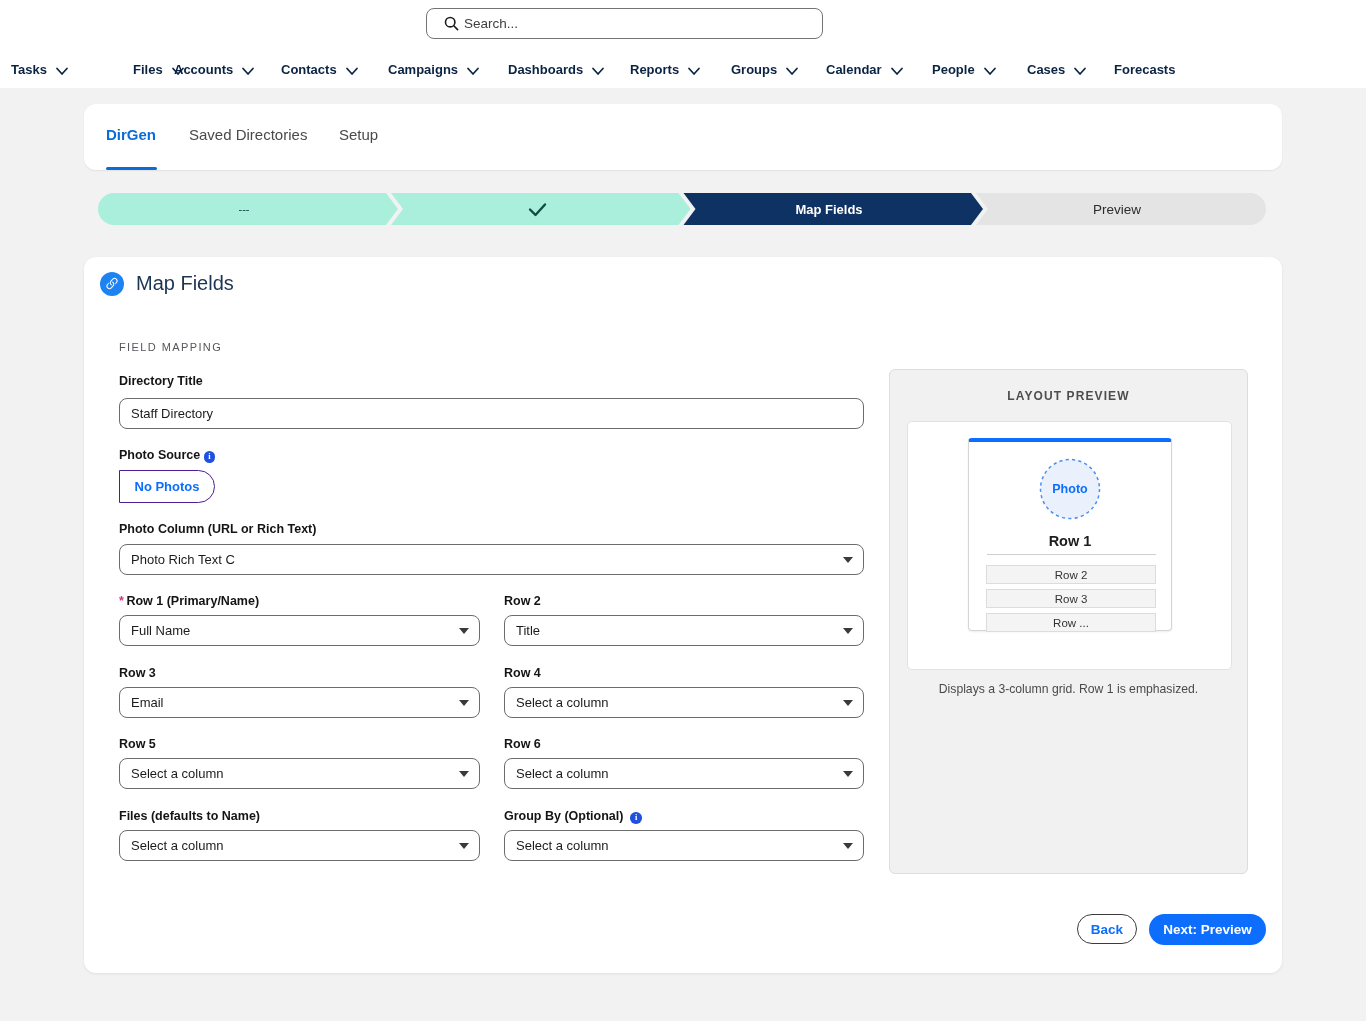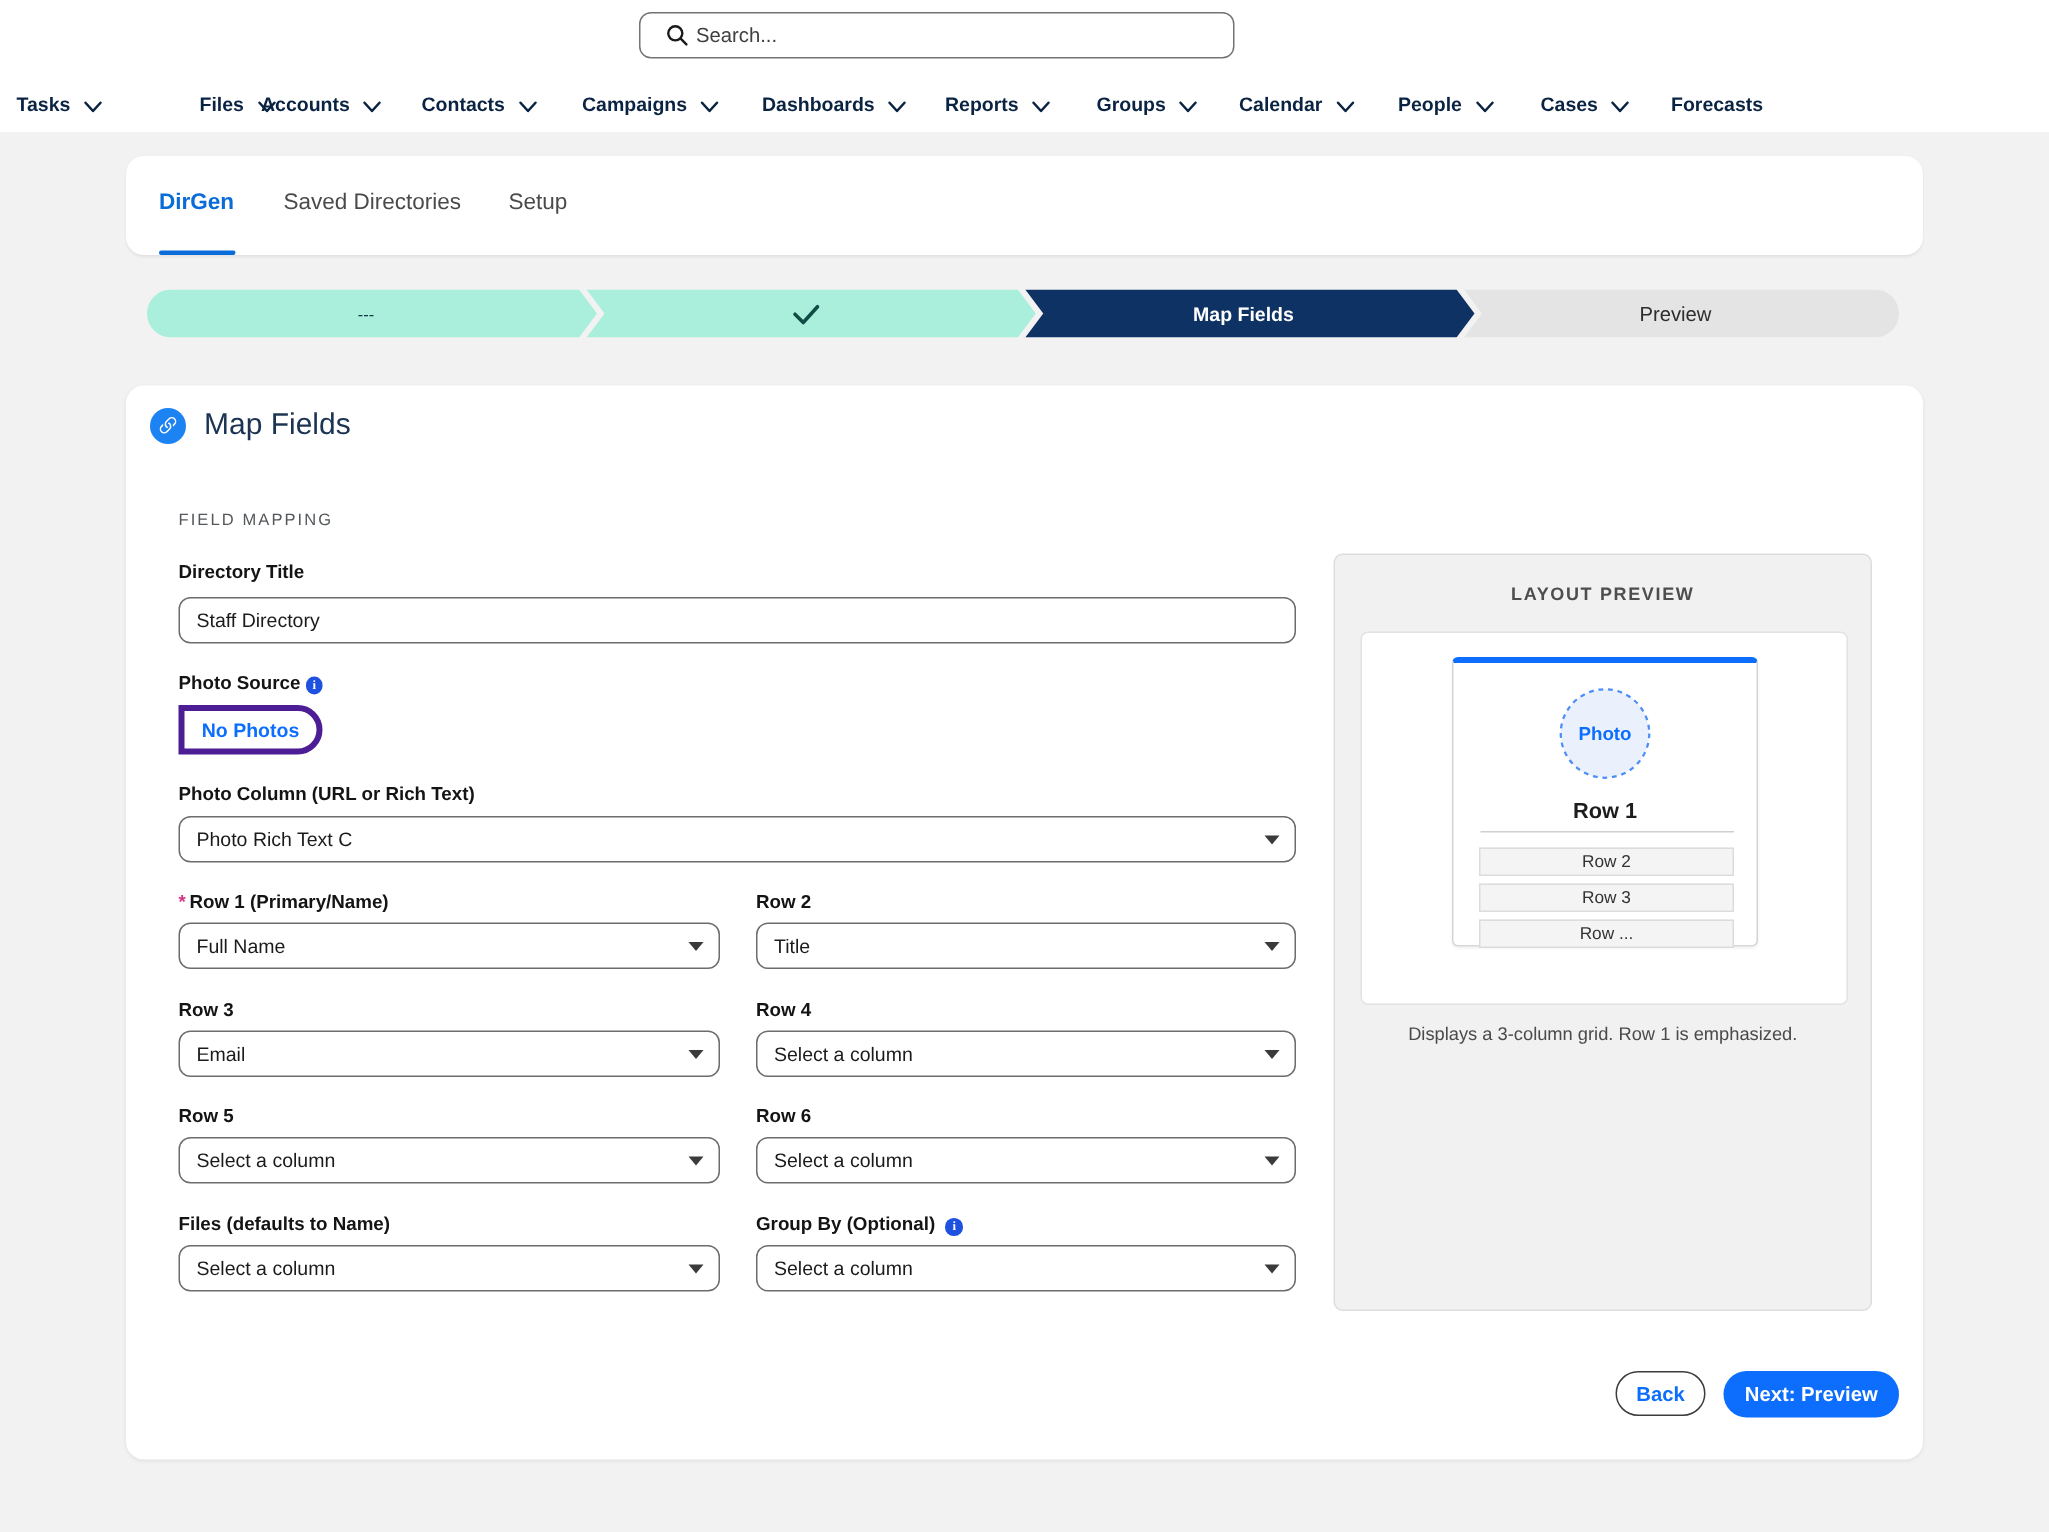--- a/index.html
+++ b/index.html
@@ -31,21 +31,21 @@
 
   .flabel { position:absolute; font-size:12.5px; font-weight:700; color:#141414; }
   .finput, .fselect { position:absolute; height:31px; background:#fff; border:1px solid #6c6c6c; border-radius:8px; font-size:13px; color:#1b1b1b; display:flex; align-items:center; padding-left:11px; }
   .fselect .caret { position:absolute; right:10px; top:12px; width:0; height:0; border-left:5.5px solid transparent; border-right:5.5px solid transparent; border-top:6.5px solid #3a3a3a; }
 
   
   #ps-group { position:absolute; left:119px; top:470px; height:33px; display:flex; }
   .ps-btn { height:33px; display:flex; align-items:center; justify-content:center; font-weight:700; font-size:13px; }
   #ps1 { width:402px; background:#0d6efd; color:#fff; border-radius:16.5px 0 0 16.5px; border:1px solid #0d6efd; font-size:12.7px; letter-spacing:-0.1px; }
   #ps2 { width:220px; background:#fff; color:#0d6efd; border-top:1px solid #555; border-bottom:1px solid #555; }
-  #ps3 { width:96px; background:#fff; color:#0d6efd; border:4px solid #4c1d95; border-radius:0 16.5px 16.5px 0; }
+  #ps3 { width:96px; background:#fff; color:#0d6efd; border:1px solid #4c1d95; border-radius:0 16.5px 16.5px 0; }
 
   .info-dot { display:inline-block; width:11.5px; height:11.5px; border-radius:50%; background:#1f51e0; color:#fff; font-size:8.5px; font-weight:700; text-align:center; line-height:11.5px; font-family:"Liberation Serif", serif; }
 
   
   #panel { position:absolute; left:889px; top:369px; width:359px; height:505px; background:#f2f1f1; border:1px solid #dddddd; border-radius:6px; }
   #panel-title { position:absolute; left:0; right:0; top:19px; text-align:center; font-weight:700; font-size:12px; letter-spacing:1.1px; color:#4e4e4e; }
   #inner-card { position:absolute; left:17px; top:51px; width:325px; height:249px; background:#fff; border:1px solid #e2e2e2; border-radius:5px; }
   #mini-card { position:absolute; left:60px; top:16px; width:204px; height:193px; background:#fff; border:1px solid #d5d5d5; border-top:4px solid #0d6efd; border-radius:4px; box-shadow:0 1px 2px rgba(0,0,0,0.08); }
   #photo-circle { position:absolute; left:70px; top:16px; width:62px; height:62px; display:flex; align-items:center; justify-content:center; color:#0d6efd; font-weight:700; font-size:12.5px; }
   #photo-circle svg { position:absolute; left:0; top:0; }

